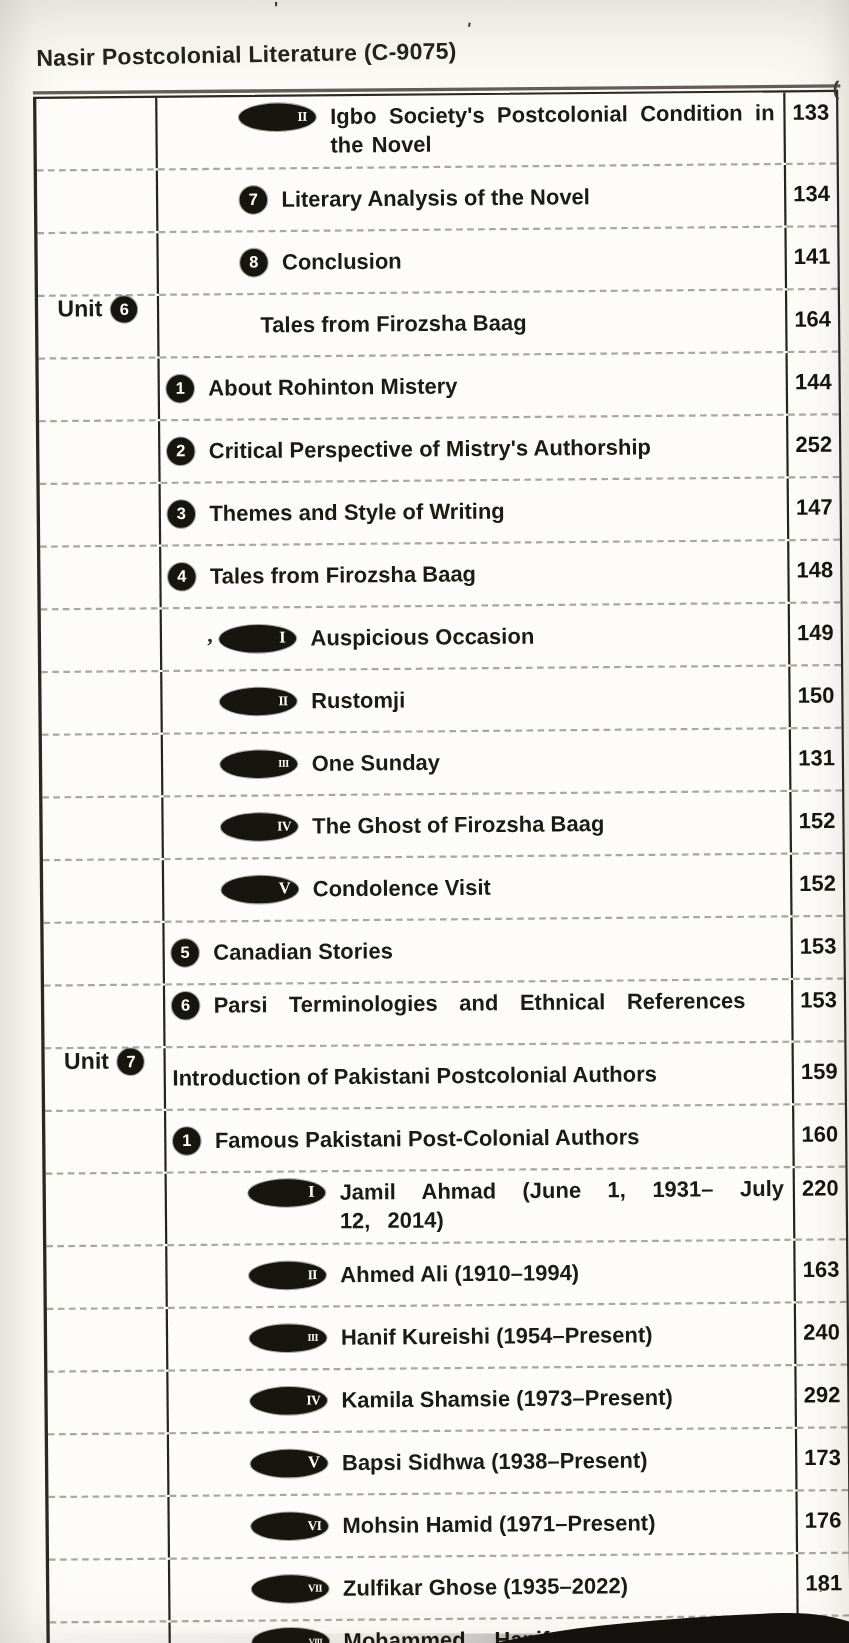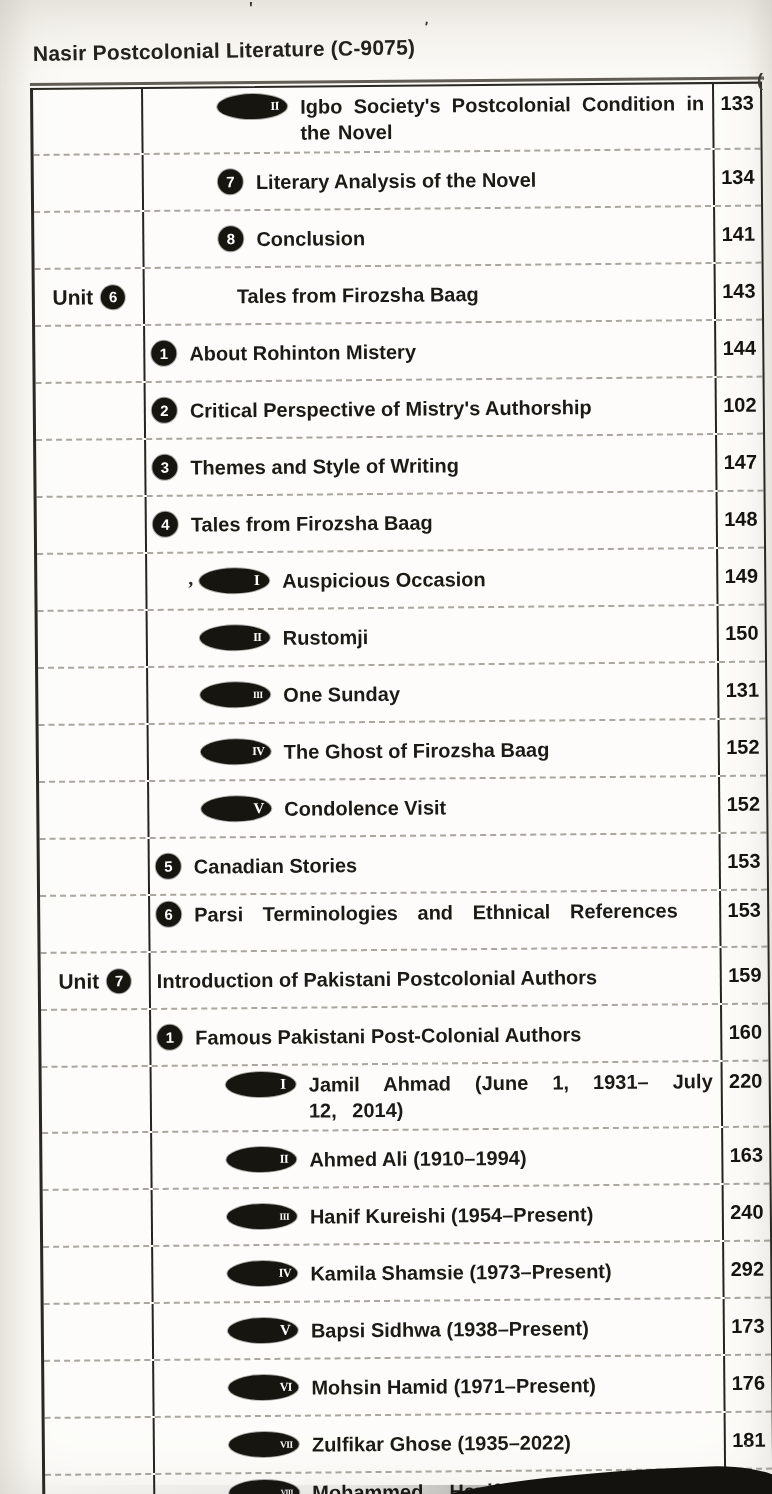--- a/index.html
+++ b/index.html
@@ -28,21 +28,21 @@
   }
   .toc::before{ 
     content:"";position:absolute;left:-3px;right:-4px;top:-7px;height:2.5px;
     background:#45423a;opacity:.85;
   }
   .row{display:flex;align-items:stretch;border-bottom:2px dashed rgba(86,82,70,.5);}
   .row:last-child{border-bottom:none;}
   .cell{min-height:43px;}
   .cell.unit{
     width:108px;flex:none;border-right:2.5px solid #26241f;
-    display:flex;align-items:center;justify-content:center;gap:8px;
+    display:flex;align-items:flex-start;justify-content:center;gap:8px;
     font-size:21px;font-weight:700;color:#1c1a15;
   }
   .cell.title{
     flex:1;display:flex;align-items:center;
     padding:6px 8px 6px 6px;
     font-size:20px;font-weight:700;color:#1c1a15;
   }
   .cell.page{
     width:46px;flex:none;border-left:2.5px solid #26241f;
     display:flex;align-items:center;justify-content:center;
@@ -142,21 +142,21 @@
 
   <div class="row titleIndent">
     <div class="cell unit">
       <span class="unit-label">Unit</span>
       <span class="badge unit-badge">6</span>
     </div>
     <div class="cell title">
 
       <span class="title-text">Tales from Firozsha Baag</span>
     </div>
-    <div class="cell page">143</div>
+    <div class="cell page">164</div>
   </div>
 
   <div class="row">
     <div class="cell unit">
       
       
     </div>
     <div class="cell title">
       <span class="badge item-badge b1">1</span>
       <span class="title-text">About Rohinton Mistery</span>
@@ -166,21 +166,21 @@
 
   <div class="row">
     <div class="cell unit">
       
       
     </div>
     <div class="cell title">
       <span class="badge item-badge b1">2</span>
       <span class="title-text">Critical Perspective of Mistry's Authorship</span>
     </div>
-    <div class="cell page">102</div>
+    <div class="cell page">252</div>
   </div>
 
   <div class="row">
     <div class="cell unit">
       
       
     </div>
     <div class="cell title">
       <span class="badge item-badge b1">3</span>
       <span class="title-text">Themes and Style of Writing</span>

